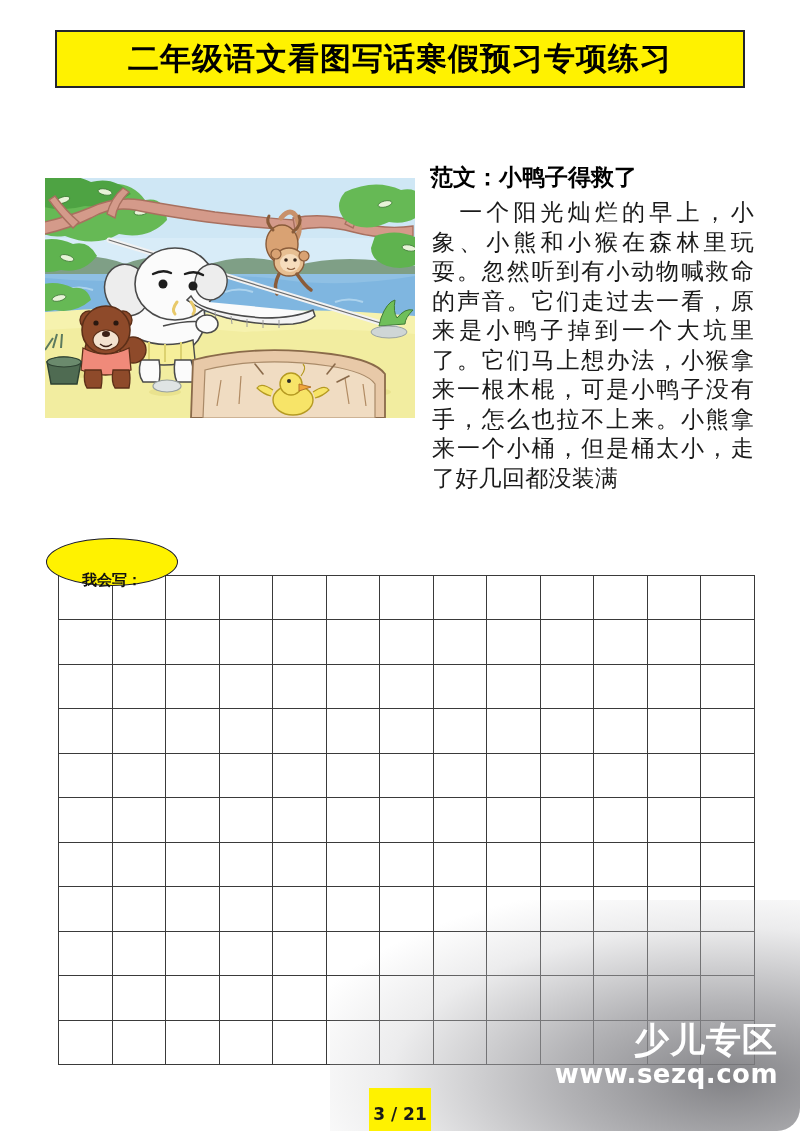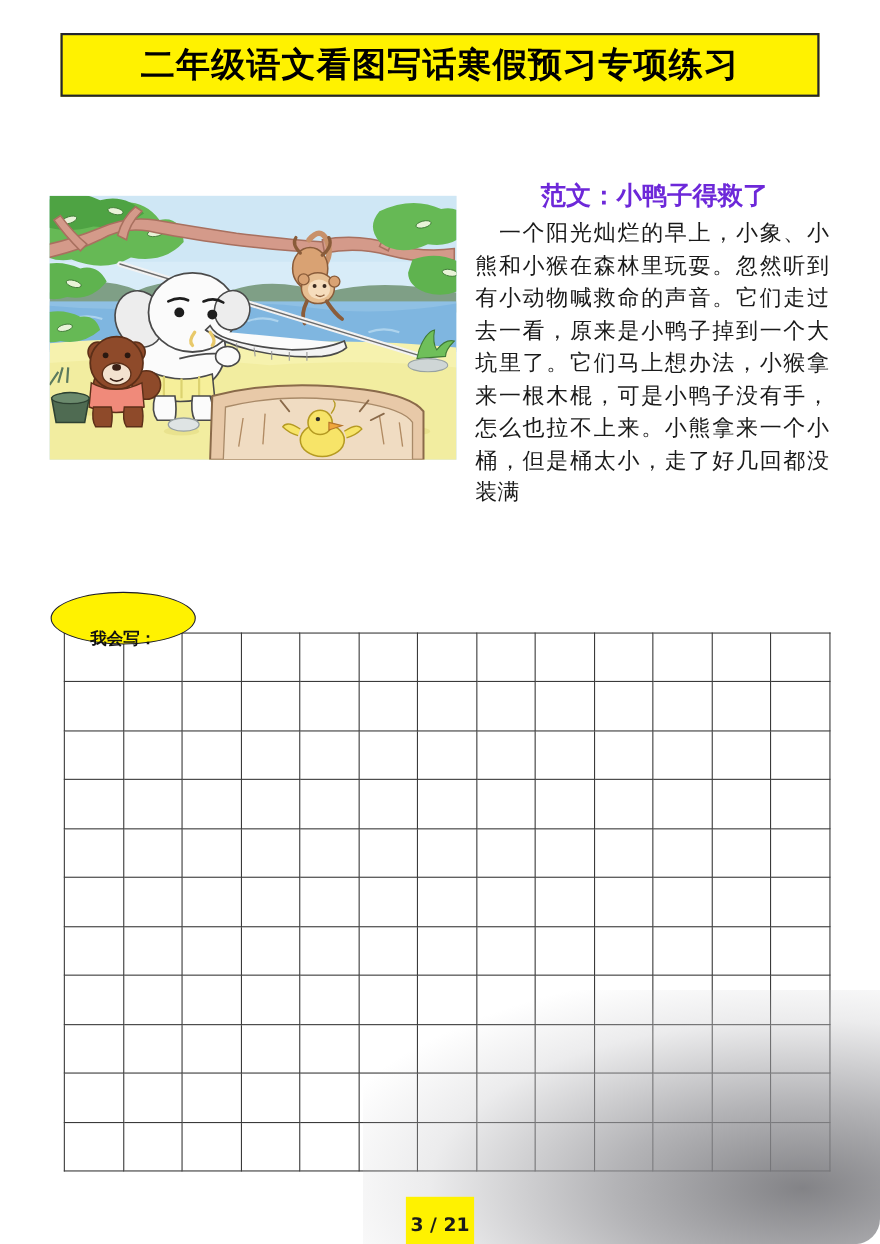--- a/index.html
+++ b/index.html
@@ -53,33 +53,32 @@
     background: #cfe7f5;
   }
   #illustration svg { display: block; }
 
   
   #passage-heading {
     position: absolute;
     left: 430px;
     top: 162px;
     width: 330px;
-    text-align: center;
-    color: #6d28d9;
+    color: #000000;
     font-weight: bold;
     font-size: 23px;
     font-family: Liberation Mono, monospace;
     white-space: nowrap;
   }
   #passage-col {
     position: absolute;
     left: 432px;
     top: 198px;
     width: 322px;
-    font-size: 20px;
+    font-size: 23px;
     line-height: 29.5px;
     color: #1a1a1a;
     text-align: justify;
     text-justify: inter-ideograph;
     letter-spacing: 0.3px;
   }
   #passage-full {
     position: absolute;
     left: 46px;
     top: 444px;
@@ -552,18 +551,22 @@
         </tr>
       </tbody>
     </table>
   </div>
 
   <div id="write-label">
     <span>我会写：</span>
   </div>
 
   <div id="watermark-bg"></div>
+  <div id="watermark">
+    <div id="wm-cn">少儿专区</div>
+    <div id="wm-url">www.sezq.com</div>
+  </div>
 
   <div id="page-number">
     <span>3 / 21</span>
   </div>
 
 </div>
 
 </body></html>

